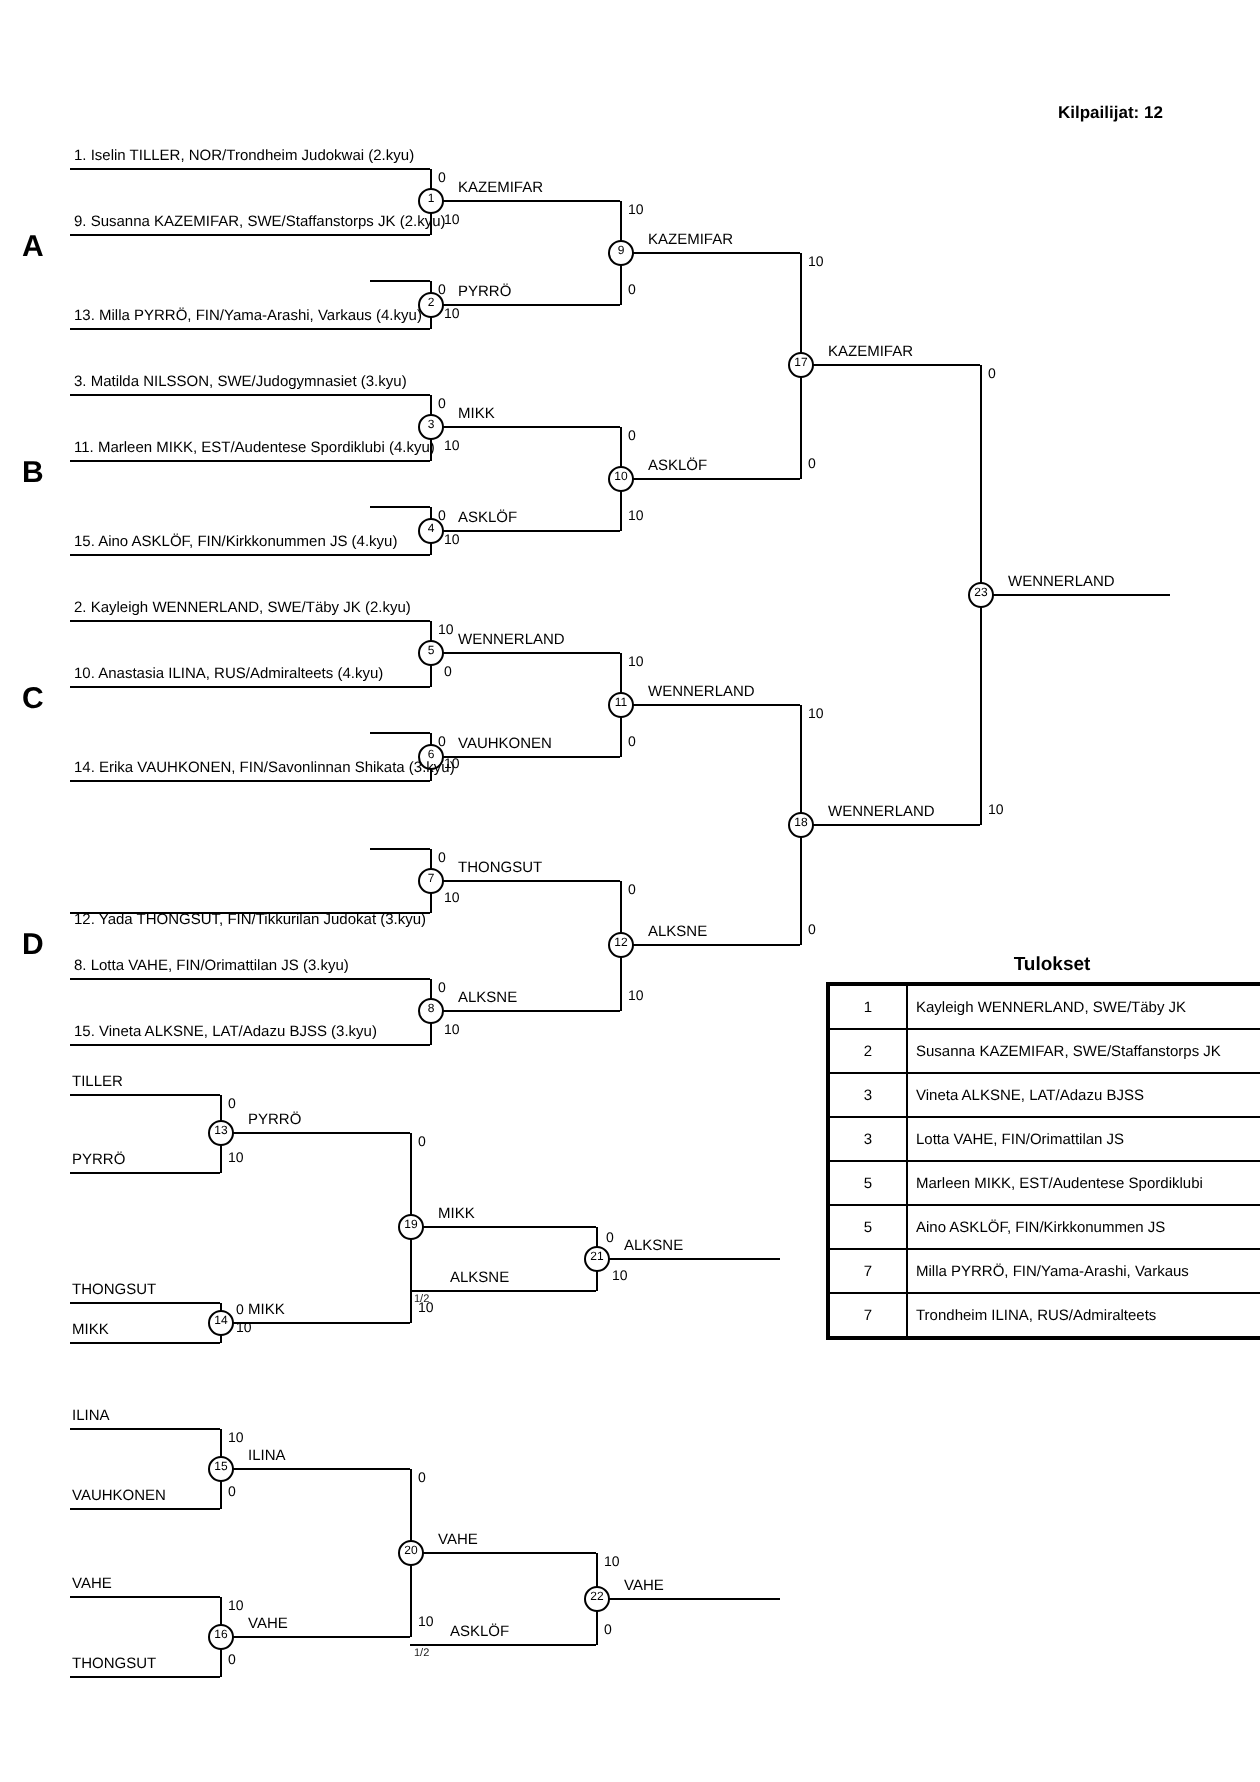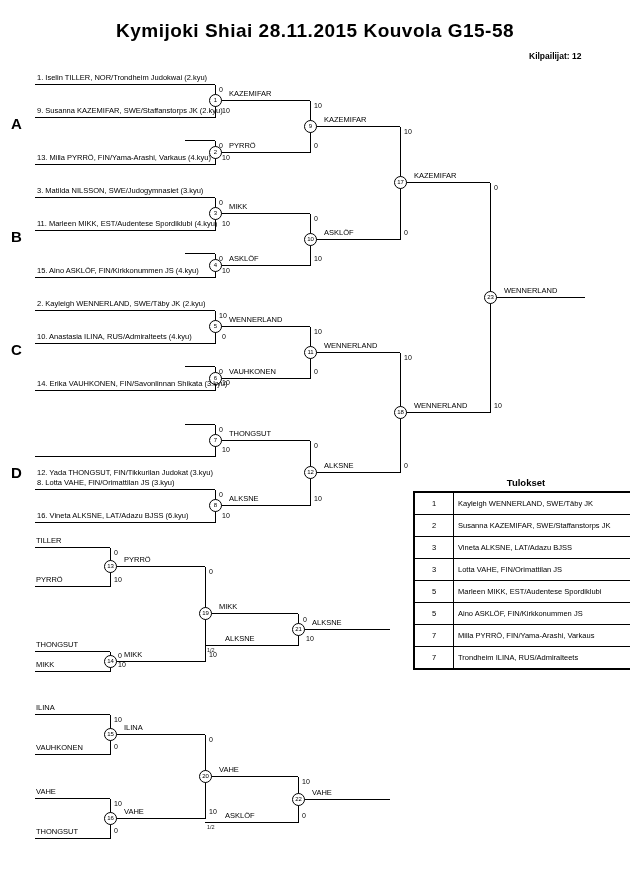--- a/index.html
+++ b/index.html
@@ -46,40 +46,39 @@
       M35 547.5H110 M35 586.5H110 M35 651.5H110 M35 671.5H110
       M110.5 547.5V586.5 M110.5 651.5V671.5
       M110 566.5H205 M110 661.5H205 M205.5 566.5V661.5
       M205 613.5H298 M205 645.5H298 M298.5 613.5V645.5 M298 629.5H390
       M35 714.5H110 M35 754.5H110 M35 798.5H110 M35 838.5H110
       M110.5 714.5V754.5 M110.5 798.5V838.5
       M110 734.5H205 M110 818.5H205 M205.5 734.5V818.5
       M205 776.5H298 M205 822.5H298 M298.5 776.5V822.5 M298 799.5H390"></path>
   </svg>
 
-  <div class="abs ttl">Kymijoki Shiai  28.11.2015  Kouvola   G15-58</div>
   <span class="abs cmp" style="left:529px;top:51px">Kilpailijat: 12</span>
 
   <span class="abs sec" style="left:11px;top:115px">A</span>
   <span class="abs sec" style="left:11px;top:228px">B</span>
   <span class="abs sec" style="left:11px;top:341px">C</span>
   <span class="abs sec" style="left:11px;top:464px">D</span>
 
   <span class="abs pl" style="left:37px;top:73px">1. Iselin TILLER, NOR/Trondheim Judokwai (2.kyu)</span>
   <span class="abs pl" style="left:37px;top:106px">9. Susanna KAZEMIFAR, SWE/Staffanstorps JK (2.kyu)</span>
   <span class="abs pl" style="left:37px;top:153px">13. Milla PYRRÖ, FIN/Yama-Arashi, Varkaus (4.kyu)</span>
   <span class="abs pl" style="left:37px;top:186px">3. Matilda NILSSON, SWE/Judogymnasiet (3.kyu)</span>
   <span class="abs pl" style="left:37px;top:219px">11. Marleen MIKK, EST/Audentese Spordiklubi (4.kyu)</span>
   <span class="abs pl" style="left:37px;top:266px">15. Aino ASKLÖF, FIN/Kirkkonummen JS (4.kyu)</span>
   <span class="abs pl" style="left:37px;top:299px">2. Kayleigh WENNERLAND, SWE/Täby JK (2.kyu)</span>
   <span class="abs pl" style="left:37px;top:332px">10. Anastasia ILINA, RUS/Admiralteets (4.kyu)</span>
   <span class="abs pl" style="left:37px;top:379px">14. Erika VAUHKONEN, FIN/Savonlinnan Shikata (3.kyu)</span>
-  <span class="abs pl" style="left:37px;top:468px">12. Yada THONGSUT, FIN/Tikkurilan Judokat (3.kyu)</span>
+  <span class="abs pl" style="left:37px;top:455px">12. Yada THONGSUT, FIN/Tikkurilan Judokat (3.kyu)</span>
   <span class="abs pl" style="left:37px;top:478px">8. Lotta VAHE, FIN/Orimattilan JS (3.kyu)</span>
-  <span class="abs pl" style="left:37px;top:511px">16. Vineta ALKSNE, LAT/Adazu BJSS (6.kyu)</span>
+  <span class="abs pl" style="left:37px;top:511px">15. Vineta ALKSNE, LAT/Adazu BJSS (3.kyu)</span>
 
   <div class="mc" style="left:209px;top:94px">1</div>
   <div class="mc" style="left:209px;top:146px">2</div>
   <div class="mc" style="left:209px;top:207px">3</div>
   <div class="mc" style="left:209px;top:259px">4</div>
   <div class="mc" style="left:209px;top:320px">5</div>
   <div class="mc" style="left:209px;top:372px">6</div>
   <div class="mc" style="left:209px;top:434px">7</div>
   <div class="mc" style="left:209px;top:499px">8</div>
   <div class="mc" style="left:304px;top:120px">9</div>

